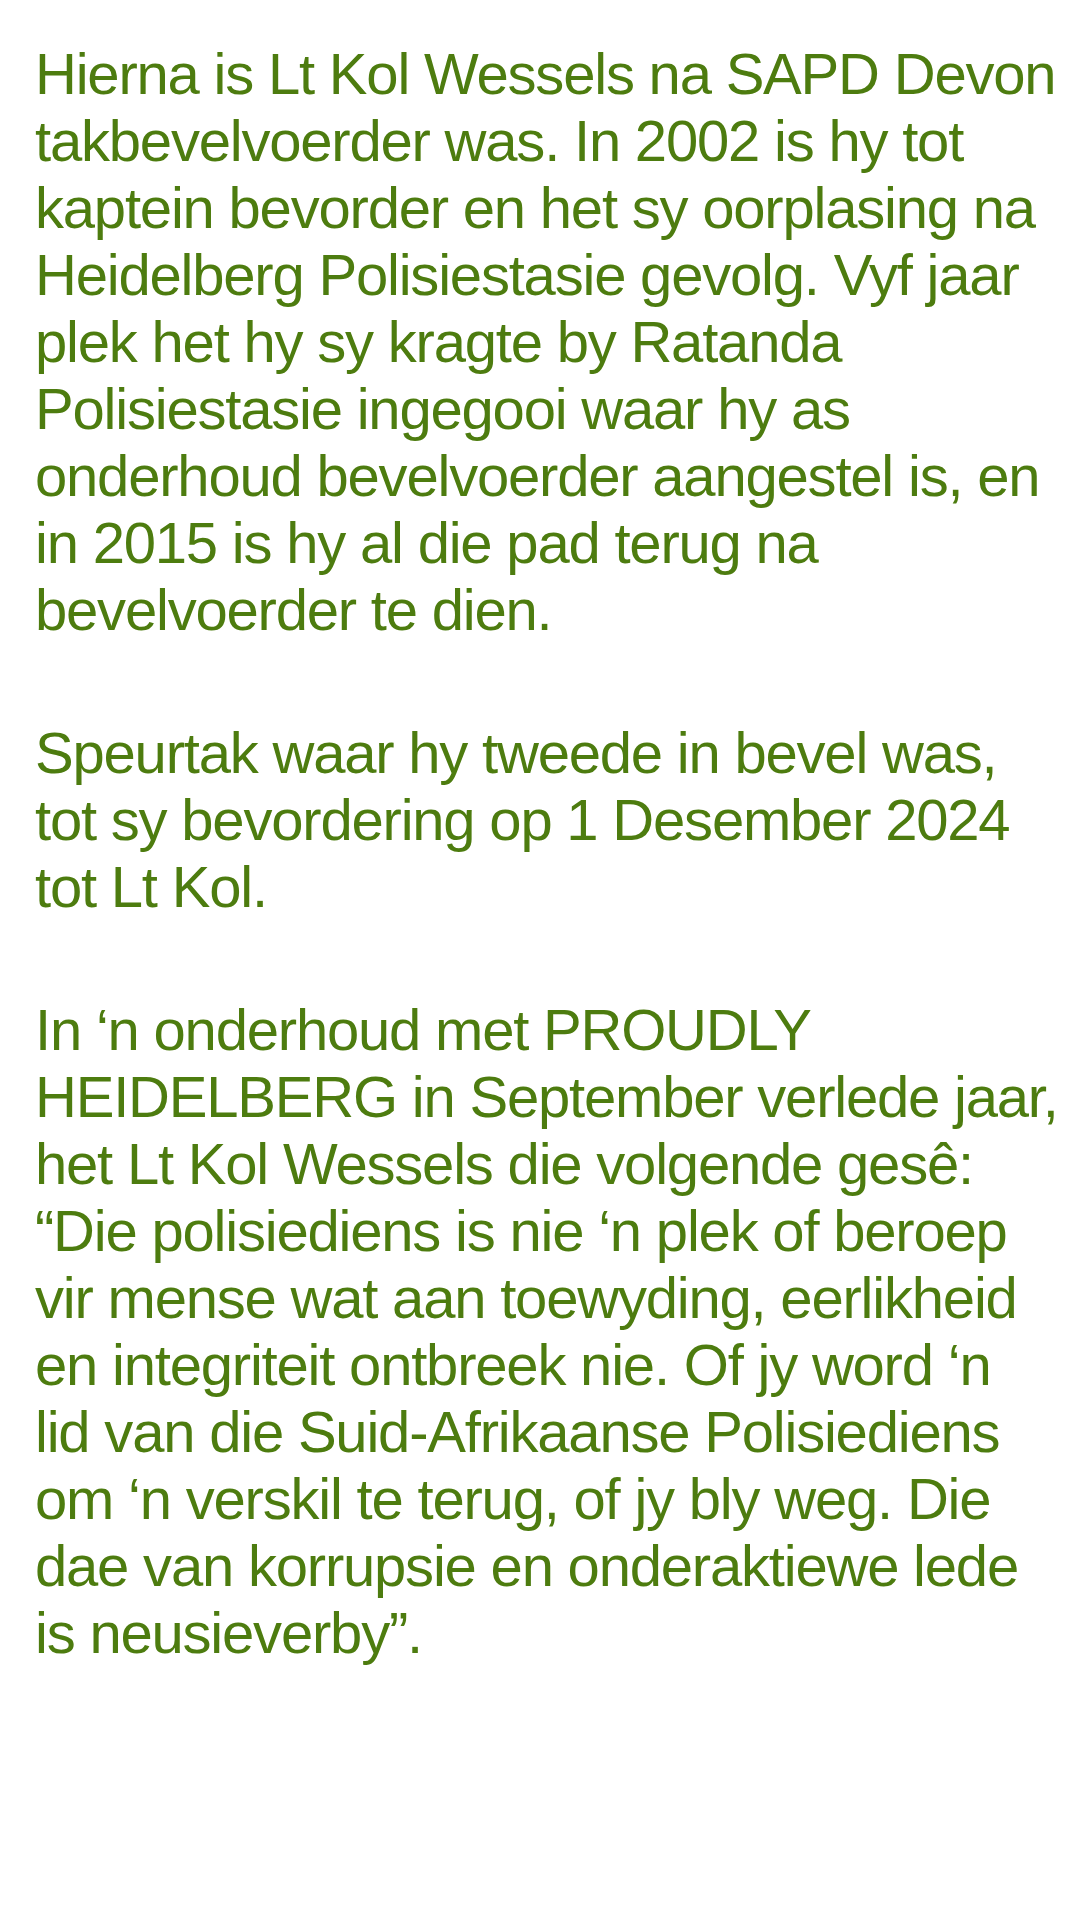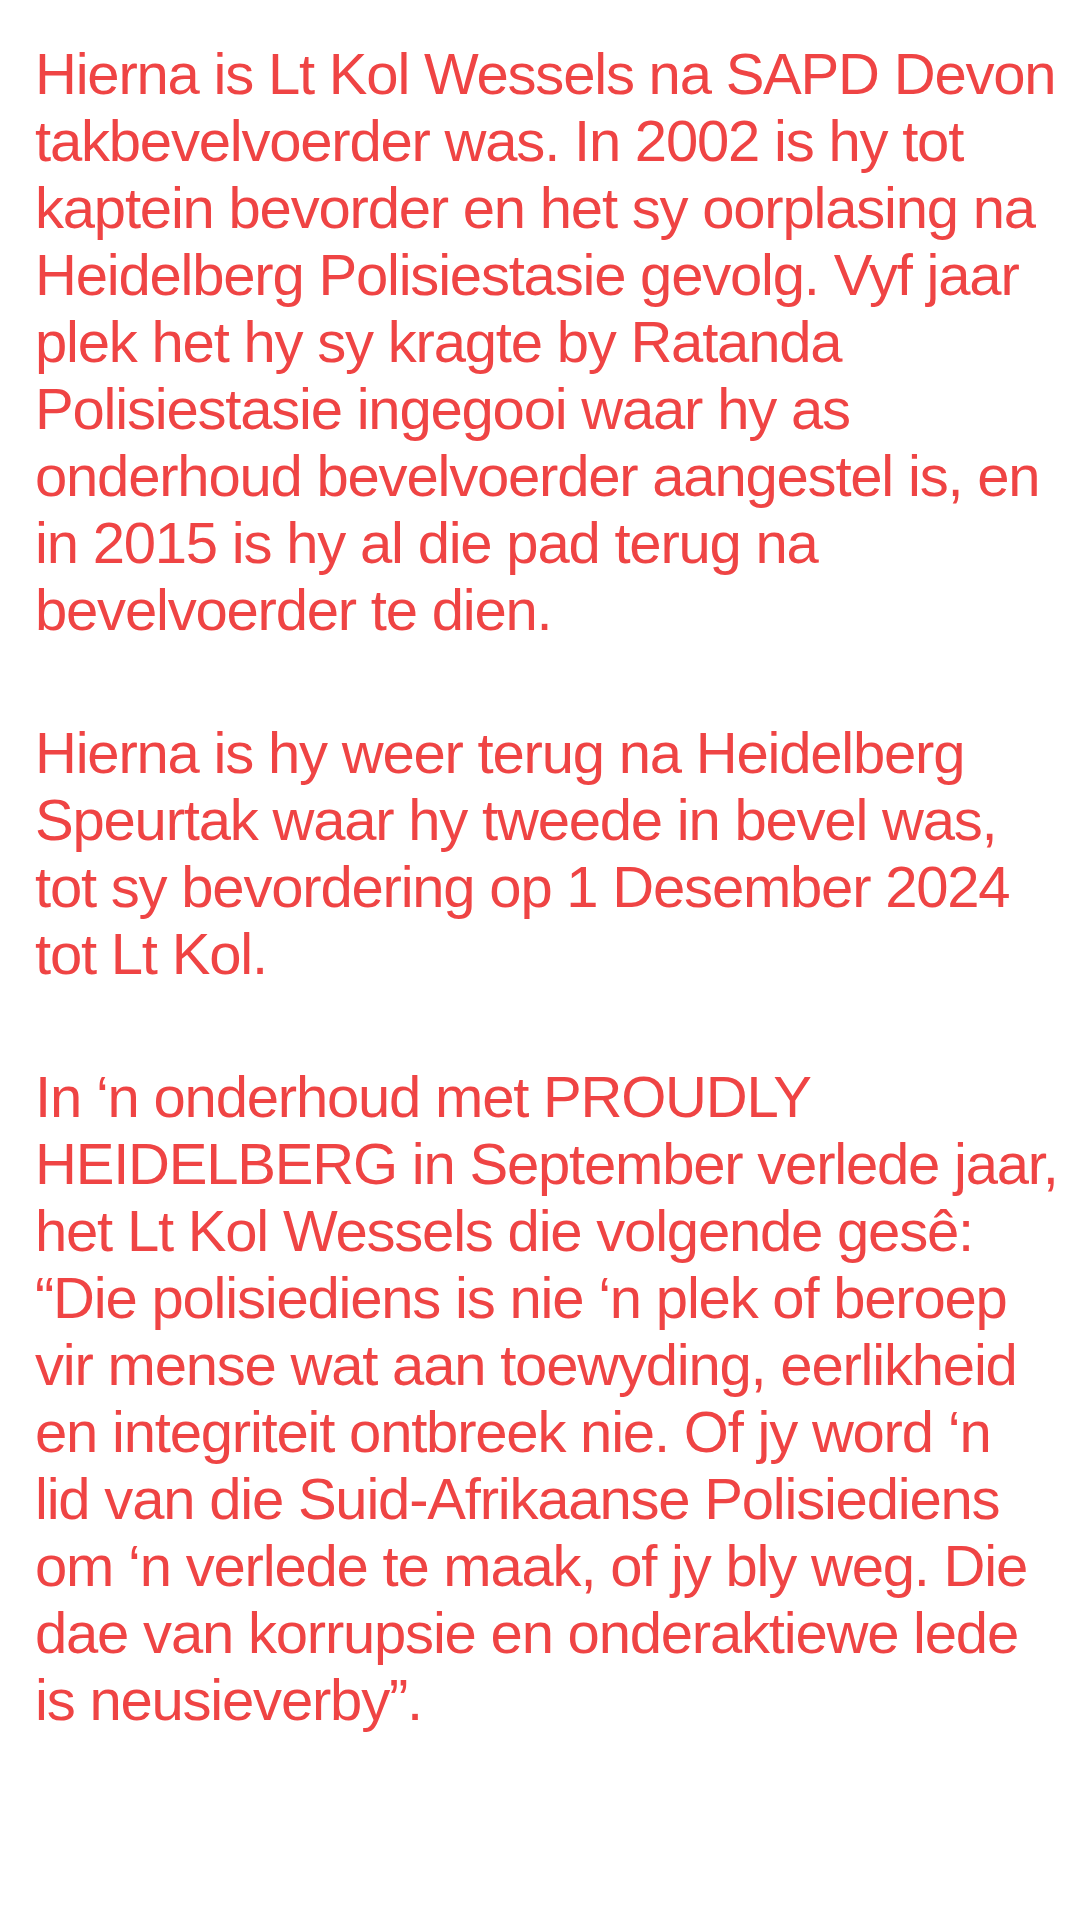--- a/index.html
+++ b/index.html
@@ -8,21 +8,21 @@
     background: #ffffff;
   }
   body {
     width: 1080px;
     height: 1919px;
     overflow: hidden;
     font-family: "Liberation Sans", sans-serif;
   }
   .article {
     padding: 40px 30px 0 35px;
-    color: #ef4444;
+    color: #4d7c0f;
     font-size: 58px;
     line-height: 67px;
     letter-spacing: -1.2px;
     font-weight: 400;
   }
   .paragraph {
     margin: 0 0 76px 0;
   }
   .paragraph:last-child {
     margin-bottom: 17px;
@@ -43,32 +43,31 @@
     <span class="line">kaptein bevorder en het sy oorplasing na</span>
     <span class="line">Heidelberg Polisiestasie gevolg. Vyf jaar</span>
     <span class="line">plek het hy sy kragte by Ratanda</span>
     <span class="line">Polisiestasie ingegooi waar hy as</span>
     <span class="line">onderhoud bevelvoerder aangestel is, en</span>
     <span class="line">in 2015 is hy al die pad terug na</span>
     <span class="line">bevelvoerder te dien.</span>
   </p>
 
   <p class="paragraph">
-    <span class="line">Hierna is hy weer terug na Heidelberg</span>
     <span class="line">Speurtak waar hy tweede in bevel was,</span>
     <span class="line">tot sy bevordering op 1 Desember 2024</span>
     <span class="line">tot Lt Kol.</span>
   </p>
 
   <p class="paragraph">
     <span class="line">In ‘n onderhoud met PROUDLY</span>
     <span class="line">HEIDELBERG in September verlede jaar,</span>
     <span class="line">het Lt Kol Wessels die volgende gesê:</span>
     <span class="line">“Die polisiediens is nie ‘n plek of beroep</span>
     <span class="line">vir mense wat aan toewyding, eerlikheid</span>
     <span class="line">en integriteit ontbreek nie. Of jy word ‘n</span>
     <span class="line">lid van die Suid-Afrikaanse Polisiediens</span>
-    <span class="line">om ‘n verlede te maak, of jy bly weg. Die</span>
+    <span class="line">om ‘n verskil te terug, of jy bly weg. Die</span>
     <span class="line">dae van korrupsie en onderaktiewe lede</span>
     <span class="line">is neusieverby”.</span>
   </p>
 
 </main>
 
 </body></html>

